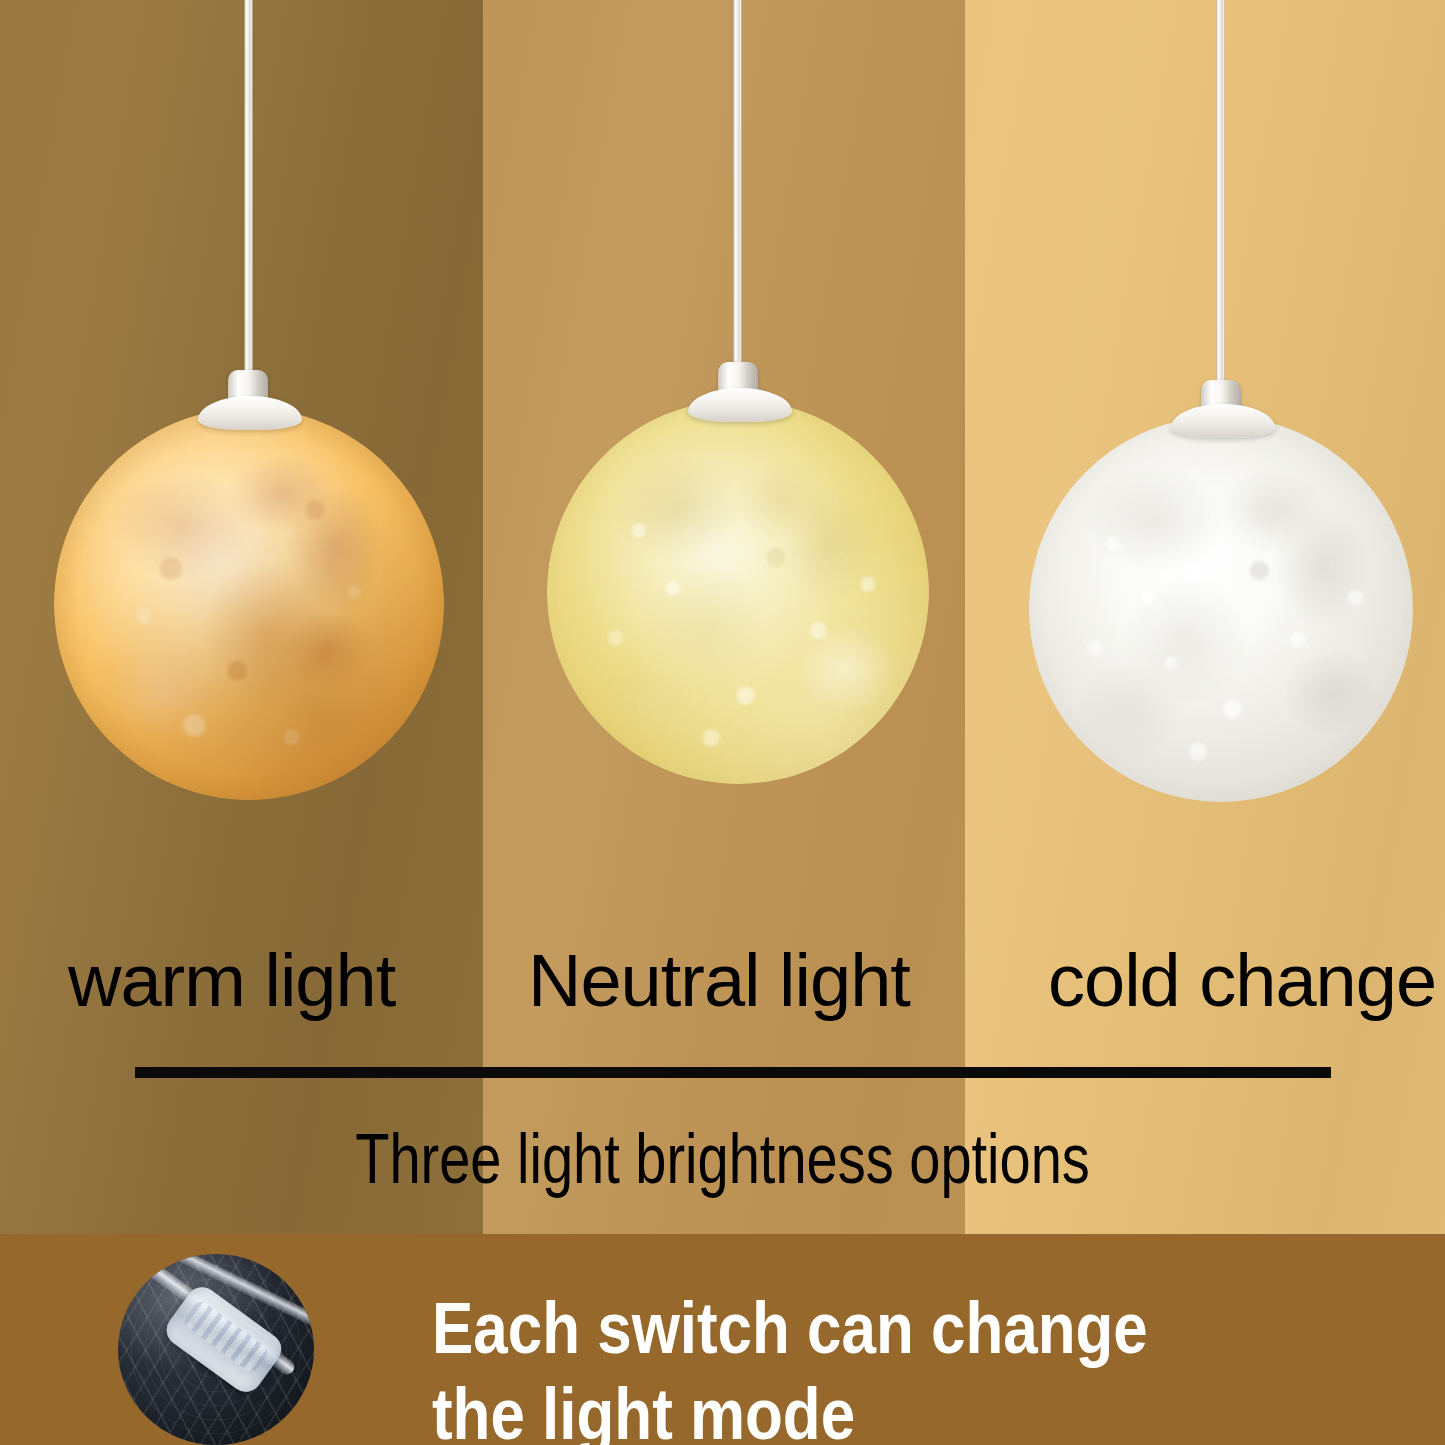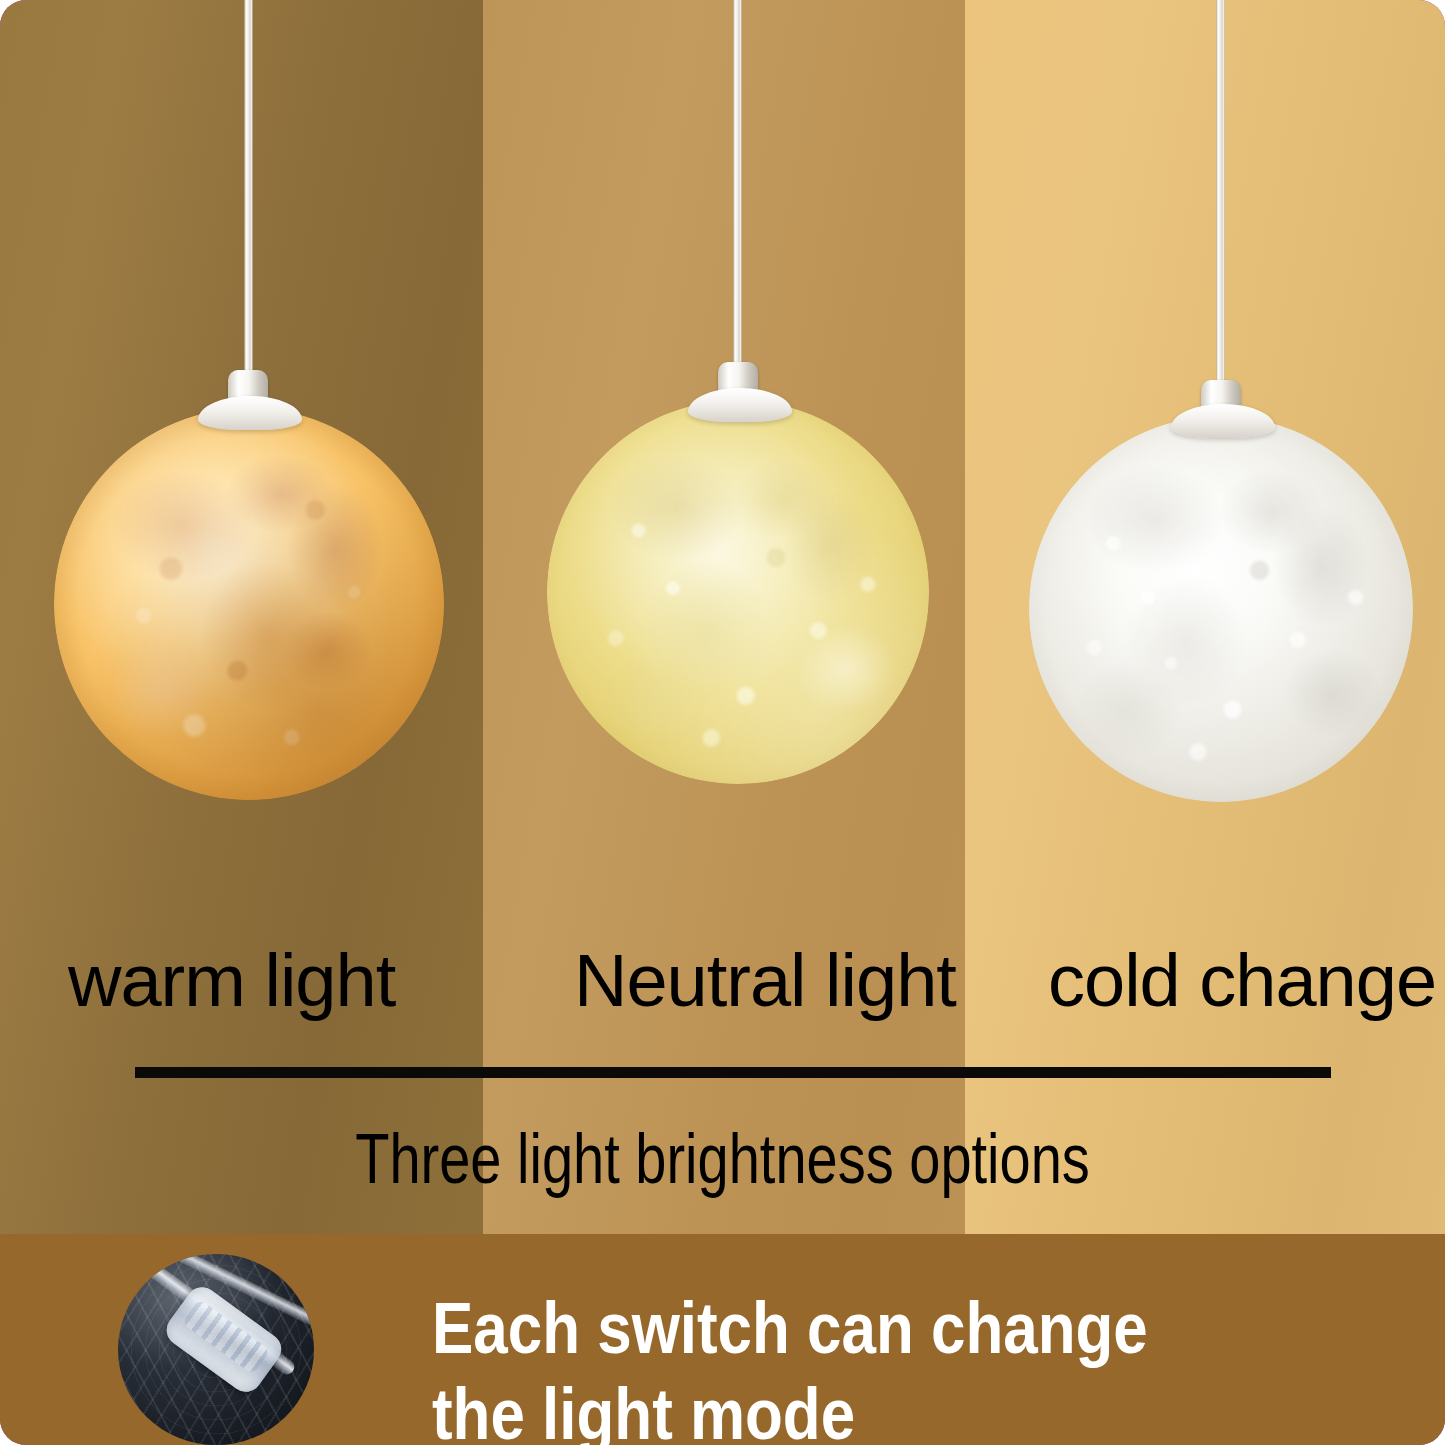--- a/index.html
+++ b/index.html
@@ -10,21 +10,20 @@
   body {
     font-family: "Liberation Sans", sans-serif;
   }
 
   #stage {
     position: relative;
     width: 1445px;
     height: 1445px;
     overflow: hidden;
     background: #a21caf;
-    border-radius: 26px;
   }
 
   
   .panels {
     position: absolute;
     left: 0; top: 0;
     width: 1445px;
     height: 1234px;
     display: flex;
   }
@@ -212,21 +211,21 @@
     position: absolute;
     top: 944px;
     color: #000000;
     font-size: 74px;
     line-height: 1;
     white-space: nowrap;
     font-family: "Liberation Sans", sans-serif;
     letter-spacing: -1px;
   }
   .ml-1 { left: 68px; }
-  .ml-2 { left: 528px; margin-left: 46px; }
+  .ml-2 { left: 528px; }
   .ml-3 { left: 1048px; }
 
   
   .divider {
     position: absolute;
     left: 135px;
     top: 1067px;
     width: 1196px;
     height: 11px;
     background: #0b0a08;

